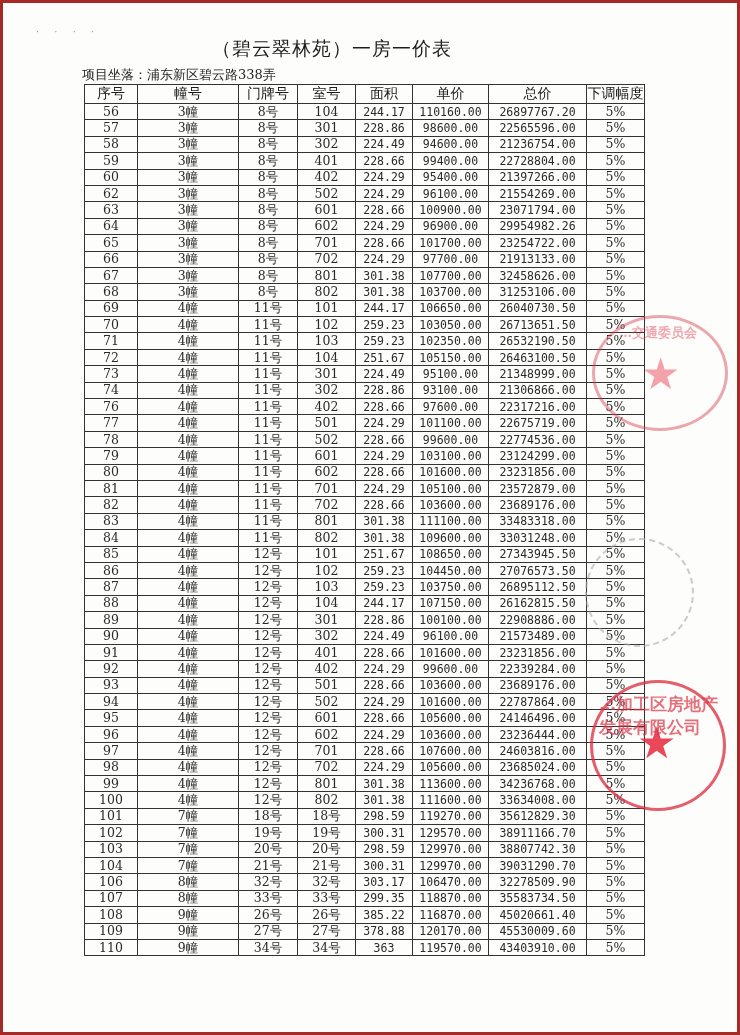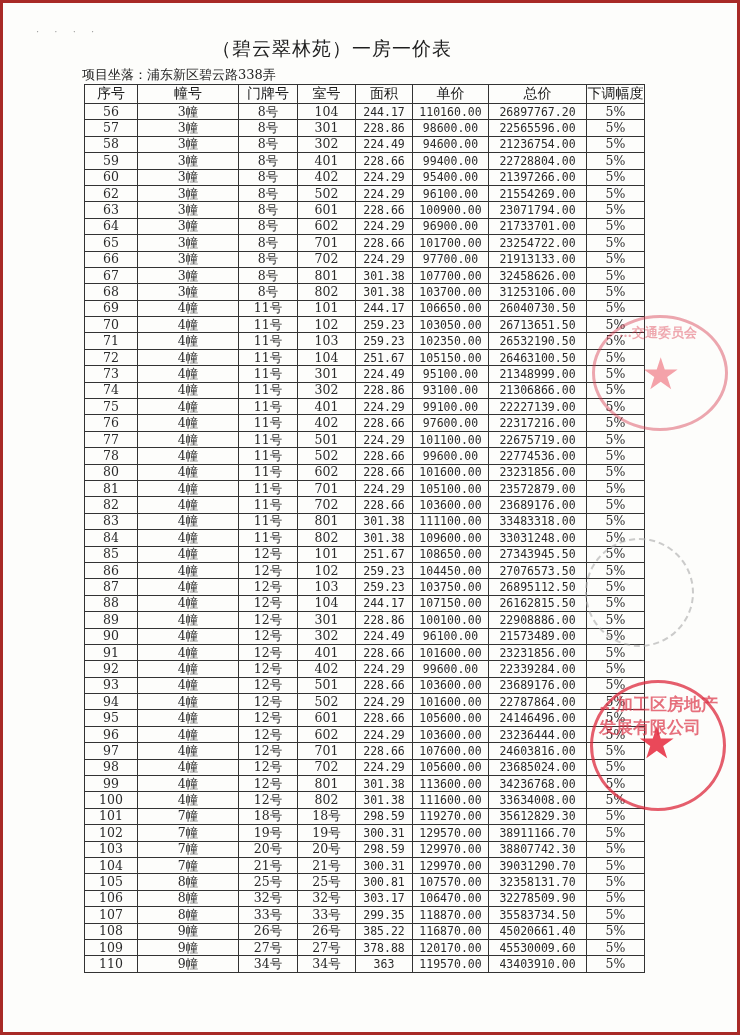--- a/index.html
+++ b/index.html
@@ -125,21 +125,21 @@
         <td class="num">23071794.00</td>
         <td>5%</td>
       </tr>
       <tr>
         <td>64</td>
         <td>3幢</td>
         <td>8号</td>
         <td>602</td>
         <td class="num">224.29</td>
         <td class="num">96900.00</td>
-        <td class="num">21733701.00</td>
+        <td class="num">29954982.26</td>
         <td>5%</td>
       </tr>
       <tr>
         <td>65</td>
         <td>3幢</td>
         <td>8号</td>
         <td>701</td>
         <td class="num">228.66</td>
         <td class="num">101700.00</td>
         <td class="num">23254722.00</td>
@@ -229,30 +229,20 @@
         <td>74</td>
         <td>4幢</td>
         <td>11号</td>
         <td>302</td>
         <td class="num">228.86</td>
         <td class="num">93100.00</td>
         <td class="num">21306866.00</td>
         <td>5%</td>
       </tr>
       <tr>
-        <td>75</td>
-        <td>4幢</td>
-        <td>11号</td>
-        <td>401</td>
-        <td class="num">224.29</td>
-        <td class="num">99100.00</td>
-        <td class="num">22227139.00</td>
-        <td>5%</td>
-      </tr>
-      <tr>
         <td>76</td>
         <td>4幢</td>
         <td>11号</td>
         <td>402</td>
         <td class="num">228.66</td>
         <td class="num">97600.00</td>
         <td class="num">22317216.00</td>
         <td>5%</td>
       </tr>
       <tr>
@@ -266,20 +256,30 @@
         <td>5%</td>
       </tr>
       <tr>
         <td>78</td>
         <td>4幢</td>
         <td>11号</td>
         <td>502</td>
         <td class="num">228.66</td>
         <td class="num">99600.00</td>
         <td class="num">22774536.00</td>
+        <td>5%</td>
+      </tr>
+      <tr>
+        <td>79</td>
+        <td>4幢</td>
+        <td>11号</td>
+        <td>601</td>
+        <td class="num">224.29</td>
+        <td class="num">103100.00</td>
+        <td class="num">23124299.00</td>
         <td>5%</td>
       </tr>
       <tr>
         <td>80</td>
         <td>4幢</td>
         <td>11号</td>
         <td>602</td>
         <td class="num">228.66</td>
         <td class="num">101600.00</td>
         <td class="num">23231856.00</td>
@@ -516,30 +516,20 @@
         <td>5%</td>
       </tr>
       <tr>
         <td>104</td>
         <td>7幢</td>
         <td>21号</td>
         <td>21号</td>
         <td class="num">300.31</td>
         <td class="num">129970.00</td>
         <td class="num">39031290.70</td>
-        <td>5%</td>
-      </tr>
-      <tr>
-        <td>105</td>
-        <td>8幢</td>
-        <td>25号</td>
-        <td>25号</td>
-        <td class="num">300.81</td>
-        <td class="num">107570.00</td>
-        <td class="num">32358131.70</td>
         <td>5%</td>
       </tr>
       <tr>
         <td>106</td>
         <td>8幢</td>
         <td>32号</td>
         <td>32号</td>
         <td class="num">303.17</td>
         <td class="num">106470.00</td>
         <td class="num">32278509.90</td>

